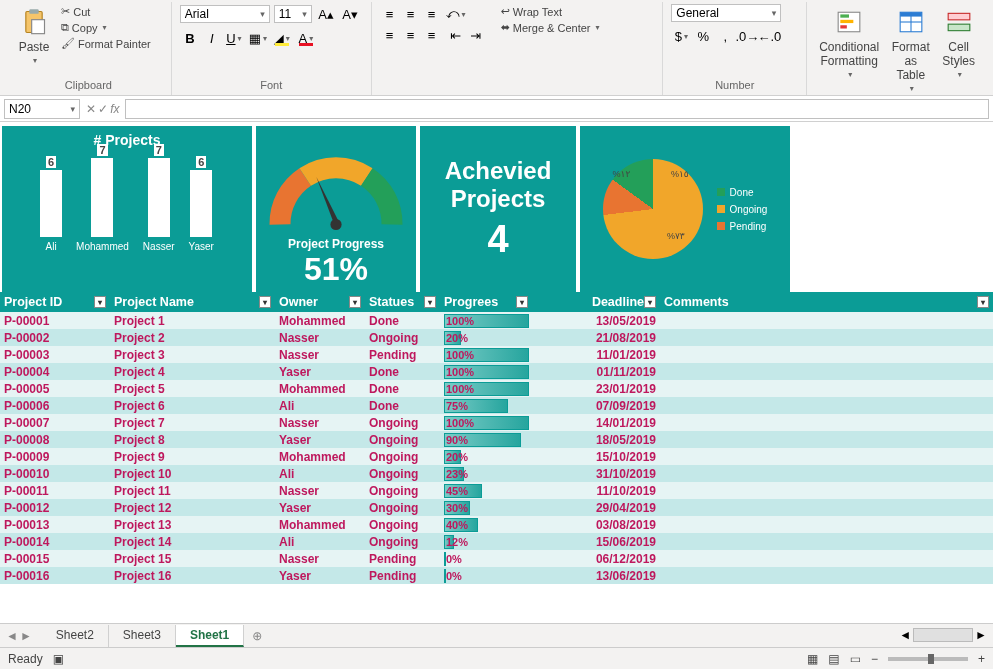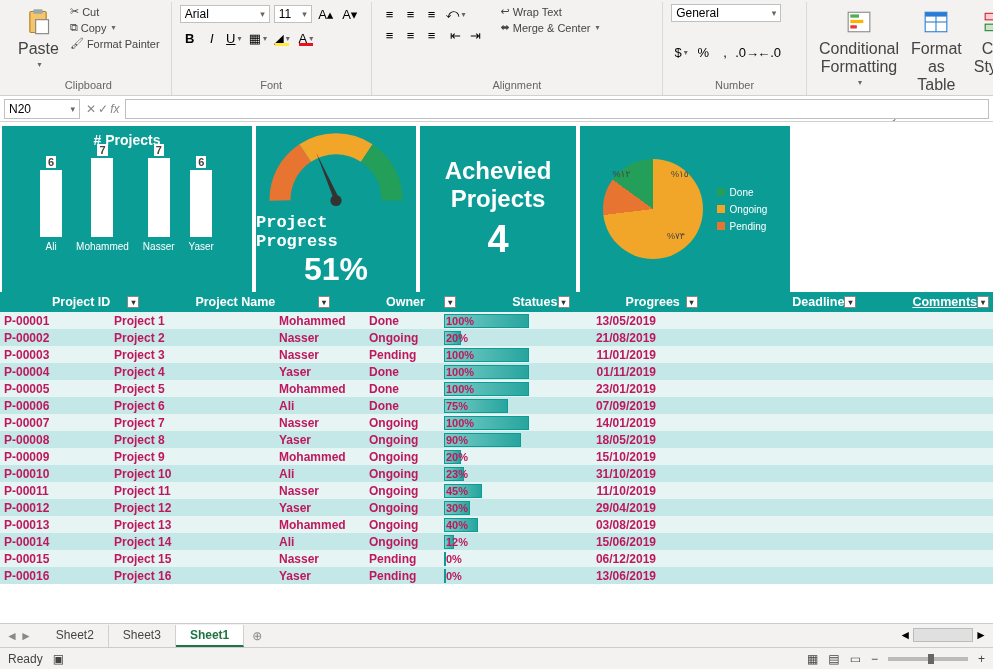--- a/index.html
+++ b/index.html
@@ -4,21 +4,21 @@
 <style>
 * { box-sizing: border-box; margin: 0; padding: 0; }
 body { font-family: "Segoe UI", Arial, sans-serif; font-size: 12px; background: #fff; width: 993px; height: 669px; overflow: hidden; position: relative; }
 
 
 .ribbon { height: 96px; background: #f3f2f1; border-bottom: 1px solid #d0d0d0; display: flex; padding: 2px 6px 0 6px; }
 .ribbon-group { border-right: 1px solid #d9d9d9; padding: 2px 8px; display: flex; flex-direction: column; justify-content: space-between; }
 .ribbon-group-title { text-align: center; color: #666; font-size: 11px; padding: 2px 0; }
 .rgroup-body { flex: 1; display: flex; gap: 4px; align-items: flex-start; }
 .rib-btn-lg { display: flex; flex-direction: column; align-items: center; gap: 2px; padding: 2px 4px; cursor: pointer; }
-.rib-btn-lg span.lbl { font-size: 16px; color: #444; }
+.rib-btn-lg span.lbl { font-size: 12px; color: #444; }
 .rib-icon-lg { width: 32px; height: 32px; display:flex; align-items:center; justify-content:center; }
 .rib-stack { display: flex; flex-direction: column; gap: 1px; }
 .rib-sm { font-size: 11px; color: #444; padding: 1px 3px; cursor: pointer; display:flex; align-items:center; gap:3px; }
 .font-row { display:flex; gap:4px; align-items:center; }
 .font-name { border:1px solid #c0c0c0; background:#fff; padding:1px 4px; width:90px; font-size:12px; display:flex; justify-content:space-between; align-items:center;}
 .font-size { border:1px solid #c0c0c0; background:#fff; padding:1px 4px; width:38px; font-size:12px; display:flex; justify-content:space-between; align-items:center;}
 .biu { display:flex; gap:2px; }
 .sq { width:20px; height:20px; display:flex; align-items:center; justify-content:center; border:1px solid transparent; cursor:pointer; font-size:13px;}
 .align-grid { display:grid; grid-template-columns:repeat(3,20px); grid-template-rows:repeat(2,20px); gap:1px;}
 .num-fmt { border:1px solid #c0c0c0; background:#fff; padding:1px 4px; width:110px; font-size:12px; display:flex; justify-content:space-between; align-items:center;}
@@ -42,35 +42,35 @@
 .card-title{font-weight:bold; font-size:14px; margin:6px 0 4px 0;}
 .bigword{font-family:"Arial Black",sans-serif; font-weight:900; font-size:24px; text-align:center; line-height:1.15;}
 .bignum{font-family:"Arial Black",sans-serif; font-weight:900; font-size:38px; margin-top:6px;}
 
 .barwrap{display:flex; align-items:flex-end; gap:14px; height:100px; padding:0 10px;}
 .baritem{display:flex; flex-direction:column; align-items:center;}
 .bar{width:22px; background:#fff;}
 .bar-lbl-top{color:#444; background:#fff; font-size:11px; padding:0 2px; margin-bottom:2px; font-weight:bold;}
 .bar-lbl-bot{font-size:10px; color:#fff; margin-top:4px;}
 
-.gauge-lbl{font-family:Liberation Mono, monospace; font-weight:900; font-size:17px; margin-top:4px;}
+.gauge-lbl{font-family:Liberation Sans, sans-serif; font-weight:900; font-size:12px; margin-top:4px;}
 .gauge-val{font-family:"Arial Black",sans-serif; font-weight:900; font-size:32px;}
 
 .pie{width:100px; height:100px; border-radius:50%; background: conic-gradient(#f1a62a 0 263deg,#e87431 263deg 306deg,#239f59 306deg 360deg); position:relative;}
 .pie-lbls{position:absolute; inset:0;}
 .pie-lbls span{position:absolute; font-size:9px; color:#444;}
 .legend{display:flex; flex-direction:column; gap:6px; margin-left:14px;}
 .legrow{display:flex; align-items:center; gap:5px; font-size:10px; color:#fff;}
 .swatch{width:8px;height:8px;}
 
 
 .tbl-header{background:#0b9c96; color:#fff; display:flex; font-weight:bold; font-size:12.5px; height:20px; align-items:center;}
-.th{padding:0 4px; display:flex; align-items:center; justify-content:space-between;margin-left:48px;}
+.th{padding:0 4px; display:flex; align-items:center; justify-content:space-between;}
 .col-pid{width:110px;} .col-pname{width:165px;} .col-owner{width:90px;} .col-status{width:75px;}
-.col-prog{width:92px;} .col-dl{width:128px; justify-content:flex-end;} .col-cm{flex:1;text-decoration:underline;}
+.col-prog{width:92px;} .col-dl{width:128px; justify-content:flex-end;} .col-cm{flex:1;}
 .drop{width:12px;height:12px;background:#fff;border:1px solid #888;display:flex;align-items:center;justify-content:center;font-size:8px;color:#333;}
 .tbody{}
 .trow{display:flex; height:17px; font-size:12px; font-weight:bold; align-items:center; color:#be185d;}
 .trow:nth-child(odd){background:#e6f4f4;}
 .trow:nth-child(even){background:#c4e8e8;}
 .td{padding:0 4px; overflow:hidden; white-space:nowrap;}
 .td.col-dl{text-align:right;}
 .progcell{position:relative; height:16px; display:flex; align-items:center;}
 .progbar{position:absolute; left:0; top:1px; height:14px; background:linear-gradient(90deg,#7accc7 0%,#26a59e 100%); border:1px solid #0b9c96;}
 .progtxt{position:relative; z-index:1; font-size:11px; padding-left:2px; font-weight:bold;}
@@ -190,25 +190,24 @@
             <span>↩</span>
             <span>Wrap Text</span>
           </div>
         <div class="rib-sm">
             <span>⬌</span>
             <span>Merge &amp; Center</span>
             <span class="dn">▾</span>
           </div>
       </div>
     </div>
-    <div class="ribbon-group-title">Alignment</div>
   </div>
 
   <div class="ribbon-group" style="width:144px;">
-    <div class="rgroup-body" style="flex-direction:column; gap:20px;">
+    <div class="rgroup-body" style="flex-direction:column; gap:4px;">
       <div class="num-fmt">
           <span>General</span>
           <span class="chev">▾</span>
         </div>
       <div style="display:flex;gap:2px;">
         <div class="sq">$<span class="dn">▾</span></div>
         <div class="sq">%</div>
         <div class="sq">,</div>
         <div class="sq">.0→</div>
         <div class="sq">←.0</div>

